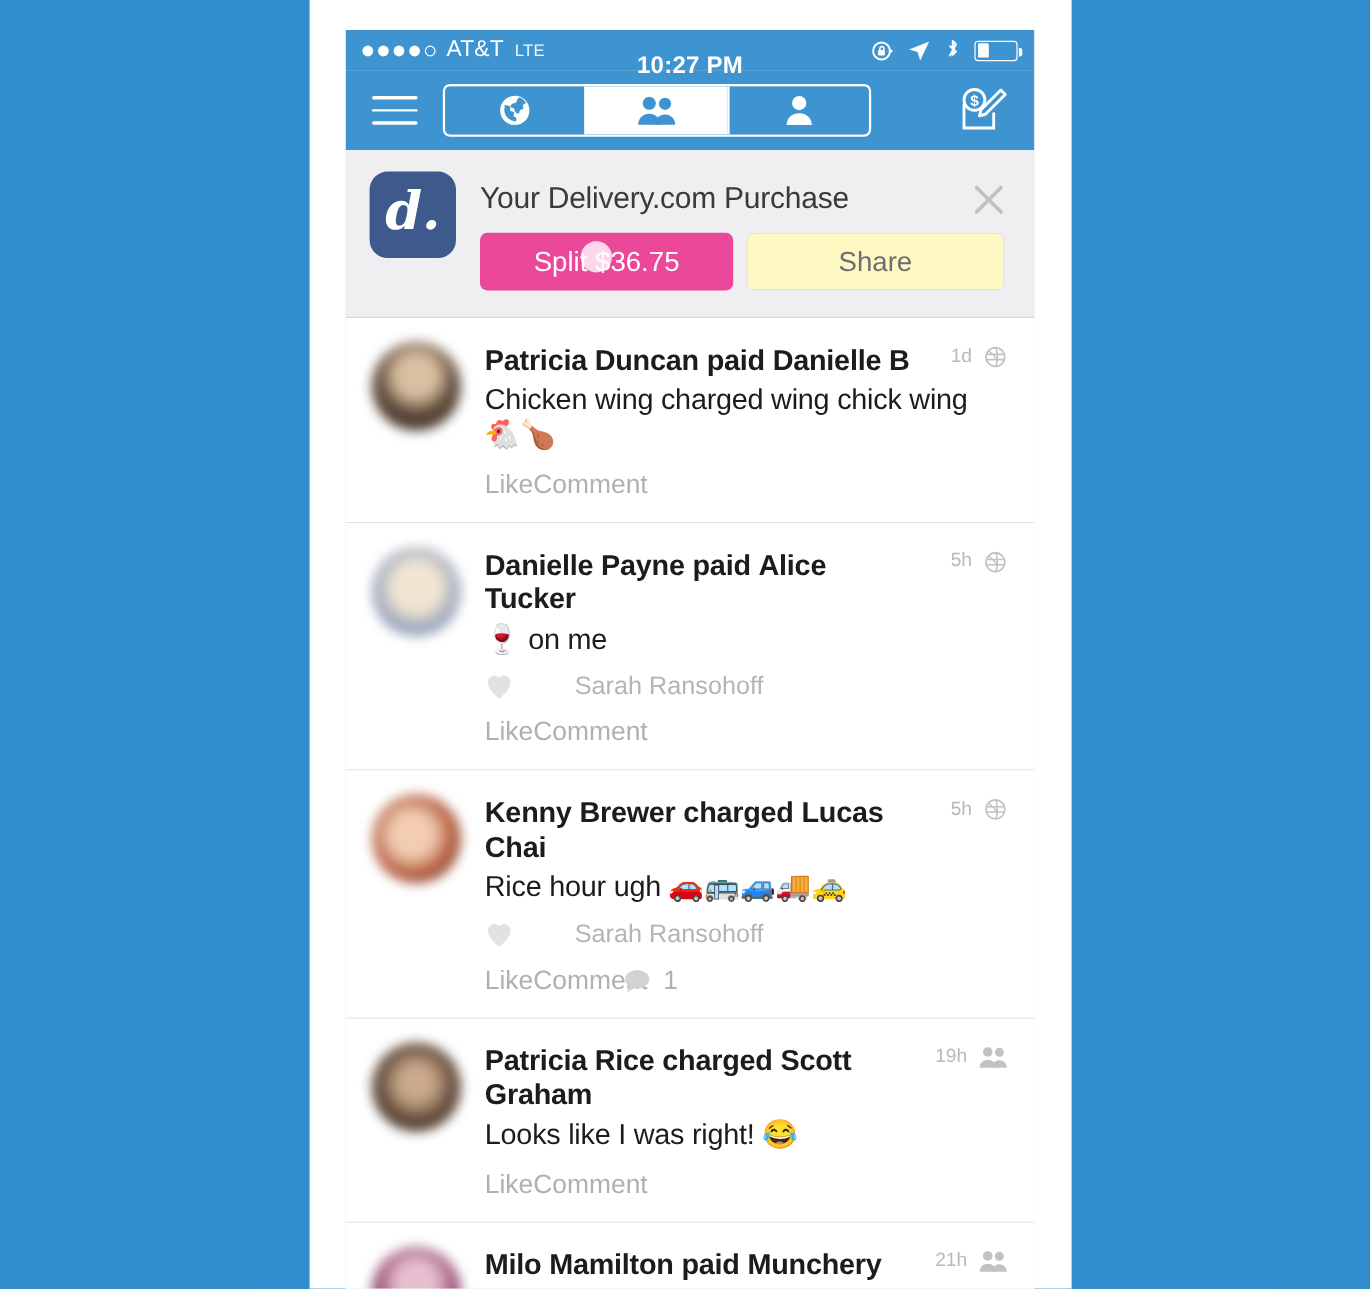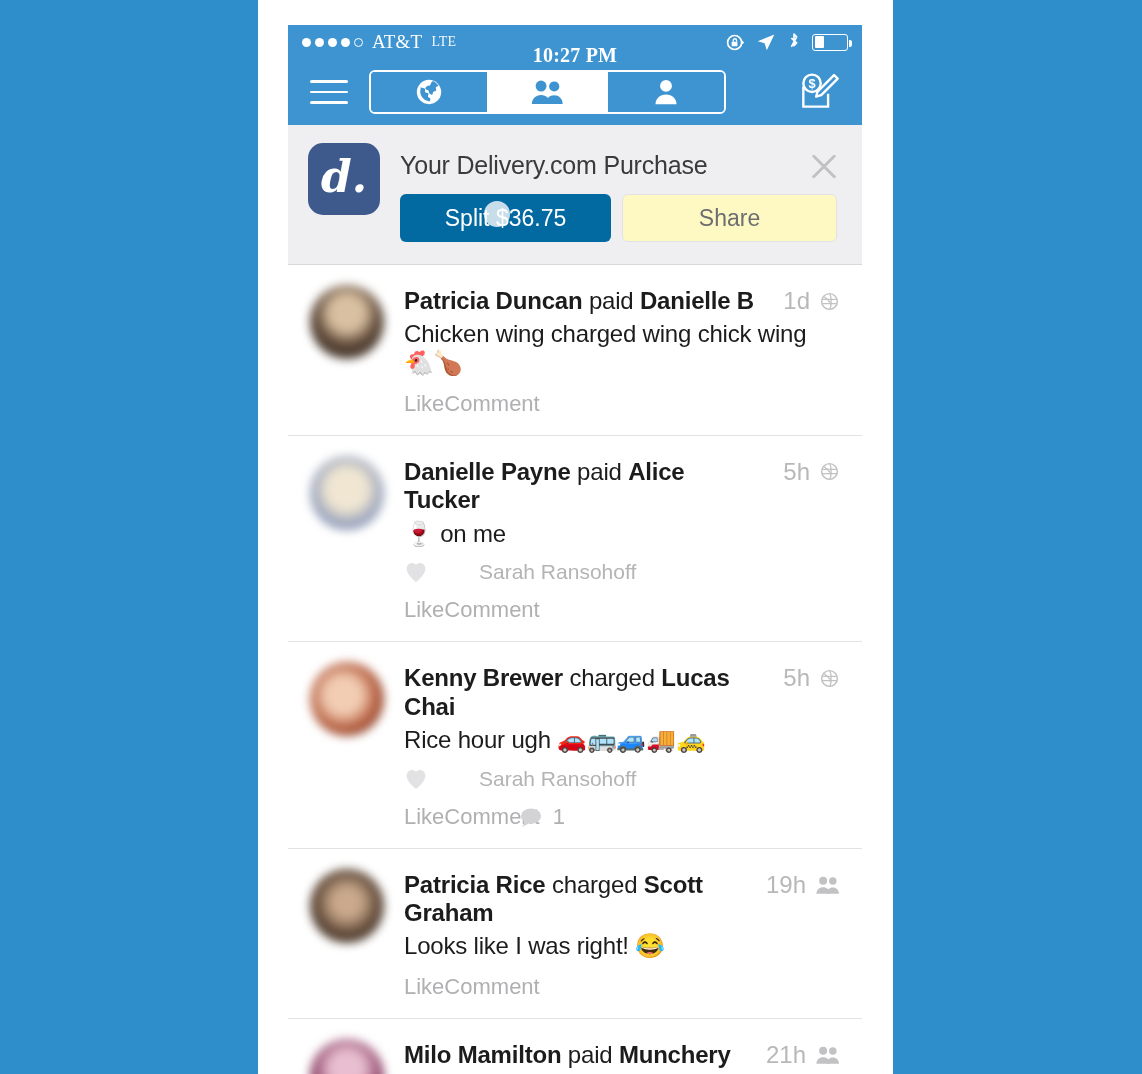--- a/index.html
+++ b/index.html
@@ -20,21 +20,21 @@
 
   #phone {
     position: absolute; left: 288px; top: 25px; width: 574px; height: 1049px;
     background: #e9ebee; overflow: hidden;
   }
 
   
   #statusbar {
     position: relative; height: 34px; background: #3d94d1; color: #fff;
     display: flex; align-items: center; padding: 0 14px;
-    font-size: 19px; letter-spacing: .2px; font-family: Liberation Serif, serif;
+    font-size: 19px; letter-spacing: .2px;
   }
   .sb-left { display: flex; align-items: center; gap: 9px; }
   .dots { display: flex; align-items: center; gap: 4px; }
   .dot { width: 9px; height: 9px; border-radius: 50%; background: #fff; }
   .dot.hollow { background: transparent; border: 1.6px solid #fff; }
   .carrier { font-size: 19px; }
   .lte { font-size: 14px; opacity: .92; }
   .sb-time {
     position: absolute; left: 0; right: 0; text-align: center;
     font-size: 20px; font-weight: bold; pointer-events: none; margin-top: 27px;
@@ -89,21 +89,21 @@
   }
   #promo-body { flex: 1; min-width: 0; }
   #promo-title {
     font-size: 25px; color: #3a3a3a; margin: 8px 0 14px 0; letter-spacing: -.2px;
   }
   #promo-actions { display: flex; gap: 11px; }
   .promo-btn {
     height: 48px; border-radius: 6px; display: flex; align-items: center;
     justify-content: center; font-size: 23px; cursor: pointer; position: relative;
   }
-  #split-btn { flex: 0 0 211px; background: #0369a1; color: #fff; }
+  #split-btn { flex: 0 0 211px; background: #ec4899; color: #fff; }
   #share-btn { flex: 0 0 215px; background: #fef9c3; color: #6d6d72; border: 1px solid #e2e2e4; }
   #promo-close {
     position: absolute; right: 22px; top: 26px; width: 32px; height: 32px;
     cursor: pointer; opacity: .45;
   }
   #promo-close::before, #promo-close::after {
     content: ""; position: absolute; left: 0; top: 14px; width: 32px; height: 3.2px;
     background: #8a8a8e; border-radius: 2px;
   }
   #promo-close::before { transform: rotate(45deg); }
@@ -125,38 +125,38 @@
   .avatar {
     width: 74px; height: 74px; border-radius: 50%; flex: 0 0 auto;
     filter: blur(5px); background: #b9b9b9; overflow: hidden;
   }
   .fi-body { flex: 1; min-width: 0; padding-top: 2px; }
   .fi-headline {
     font-size: 24px; color: #1c1c1c; line-height: 1.18; letter-spacing: -.2px;
     padding-right: 74px;
   }
   .fi-headline b { font-weight: bold; }
-  .fi-headline span.verb { font-weight: normal; }
+  .fi-headline span.verb { font-weight: bold; }
   .fi-note {
     font-size: 24px; color: #1c1c1c; line-height: 1.2; margin-top: 5px;
     letter-spacing: -.2px;
   }
   .fi-like-row {
     display: flex; align-items: center; gap: 11px; margin-top: 12px;
   }
   .fi-liker { font-size: 21px; color: #b4b4b6; margin-left: 40px; }
   .fi-actions {
     display: flex; align-items: center; margin-top: 13px;
     font-size: 22px; color: #b0b0b2;
   }
   .fi-actions .act { cursor: pointer; }
   .fi-meta {
     position: absolute; right: 22px; top: 22px;
     display: flex; align-items: center; gap: 9px;
-    font-size: 24px; color: #b8b8ba;
+    font-size: 16px; color: #b8b8ba;
   }
   .cmt-count { display: flex; align-items: center; gap: 9px; cursor: pointer; }
   .heart-icon { width: 24px; height: 22px; flex: 0 0 auto; }
 </style>
 </head>
 <body>
 
 <div id="page">
   <div id="white-page"></div>
 

